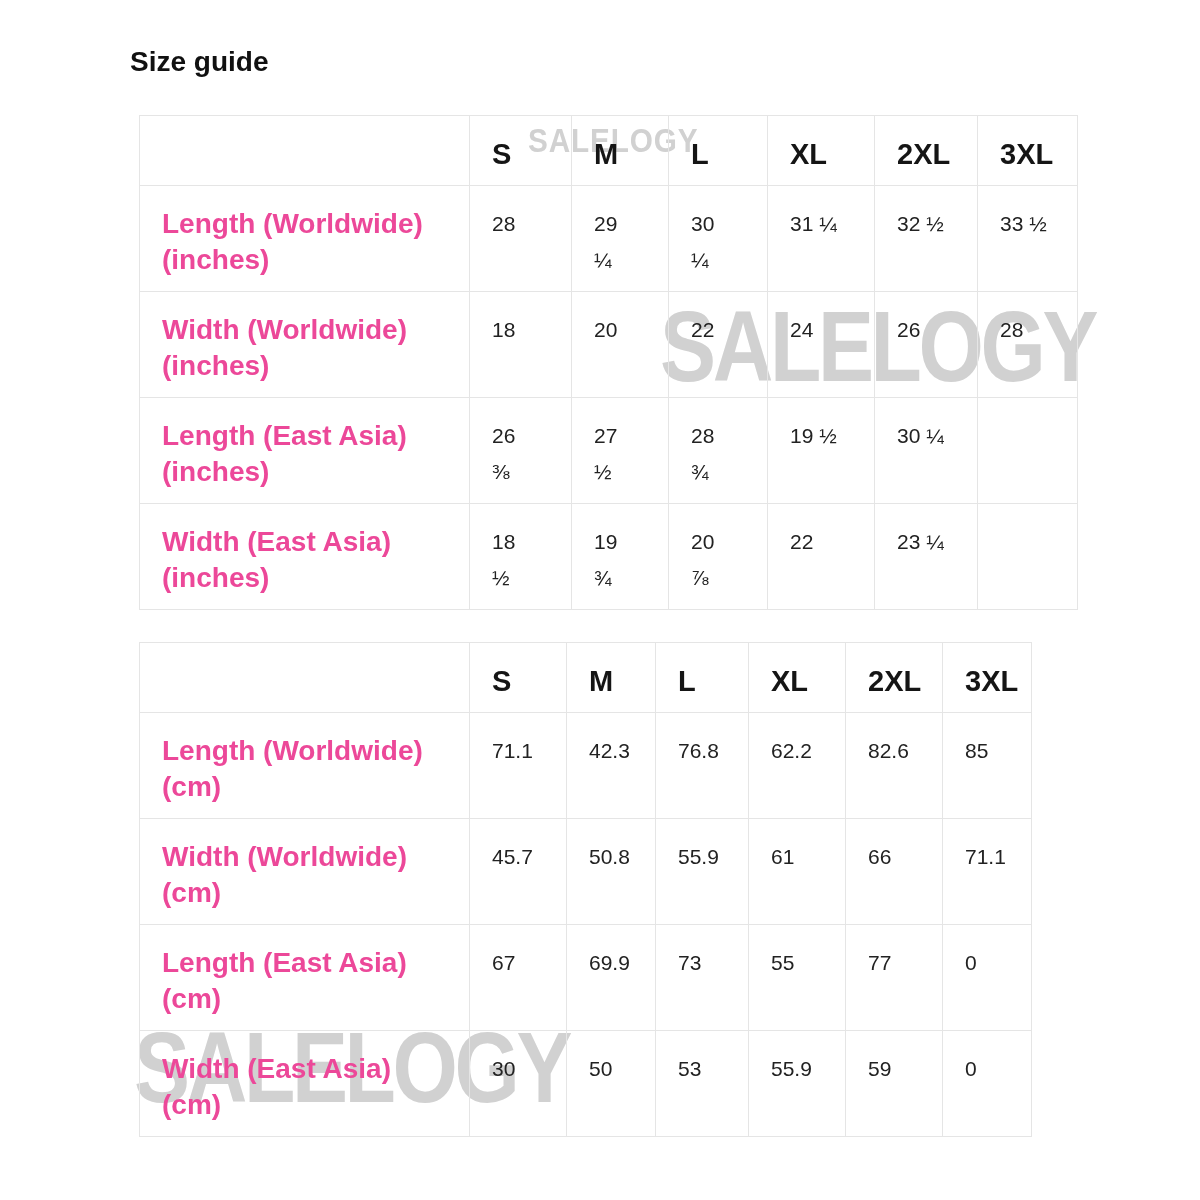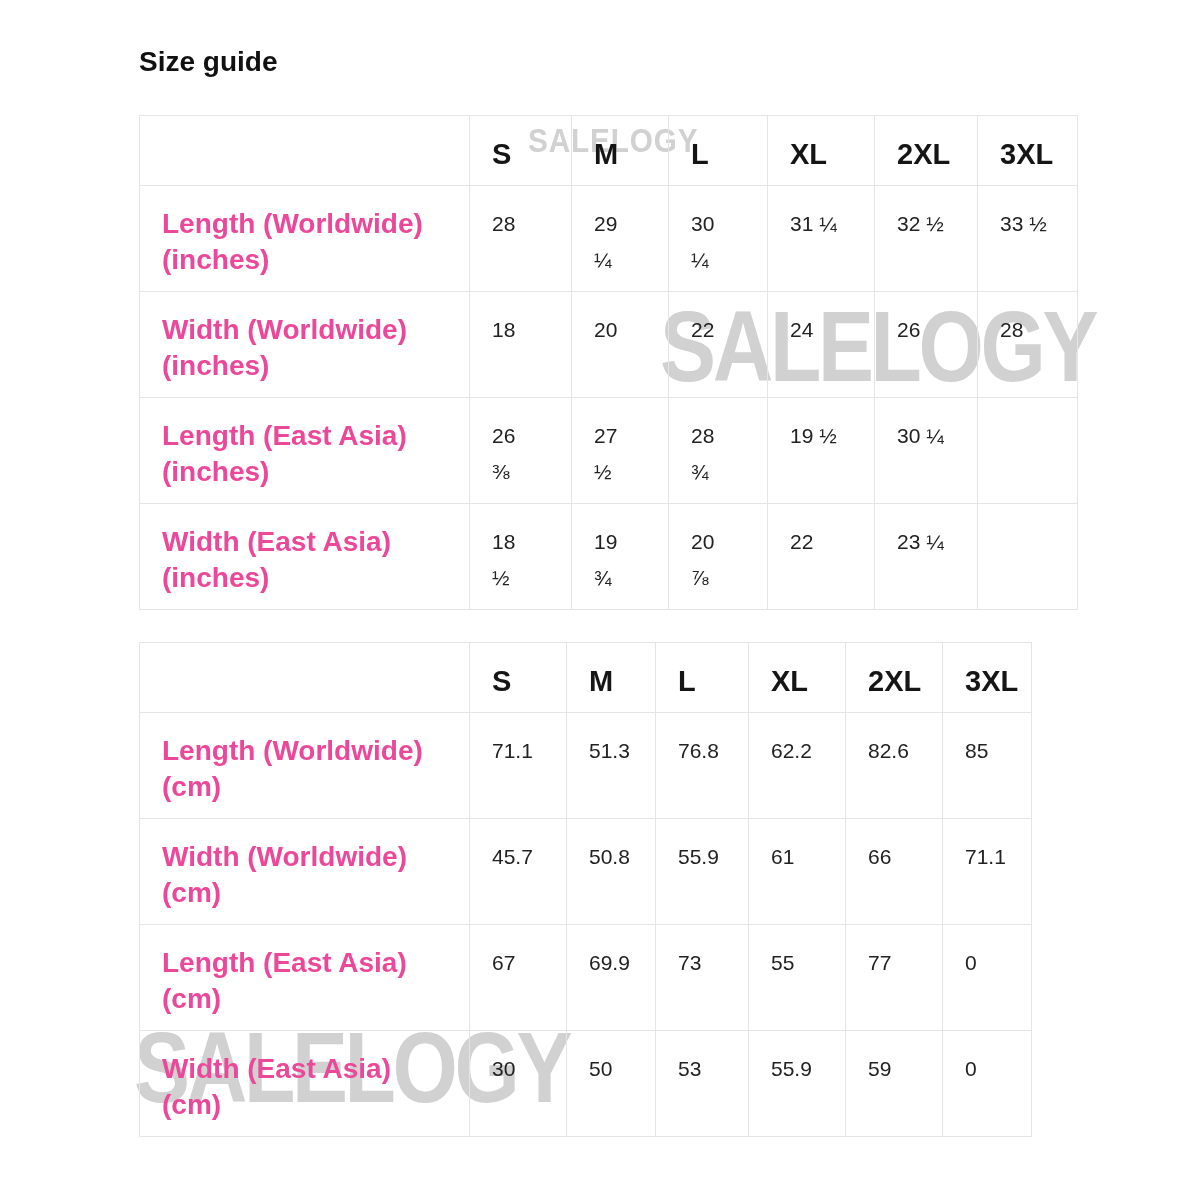--- a/index.html
+++ b/index.html
@@ -7,21 +7,21 @@
     position: relative;
     width: 1200px;
     height: 1200px;
     background: #ffffff;
     font-family: "Liberation Sans", "DejaVu Sans", sans-serif;
     color: #1a1a1a;
     overflow: hidden;
   }
   .title {
     position: absolute;
-    left: 139px;
+    left: 130px;
     top: 46px;
     margin: 0;
     font-size: 28px;
     font-weight: 700;
     color: #111111;
     z-index: 2;
   }
   .watermark {
     position: absolute;
     z-index: 0;
@@ -184,21 +184,21 @@
         <th>XL</th>
         <th>2XL</th>
         <th>3XL</th>
       </tr>
     </thead>
     <tbody>
       <tr>
         <td class="row-label">Length (Worldwide)
 (cm)</td>
         <td class="val">71.1</td>
-        <td class="val">51.3</td>
+        <td class="val">42.3</td>
         <td class="val">76.8</td>
         <td class="val">62.2</td>
         <td class="val">82.6</td>
         <td class="val">85</td>
       </tr>
       <tr>
         <td class="row-label">Width (Worldwide)
 (cm)</td>
         <td class="val">45.7</td>
         <td class="val">50.8</td>

